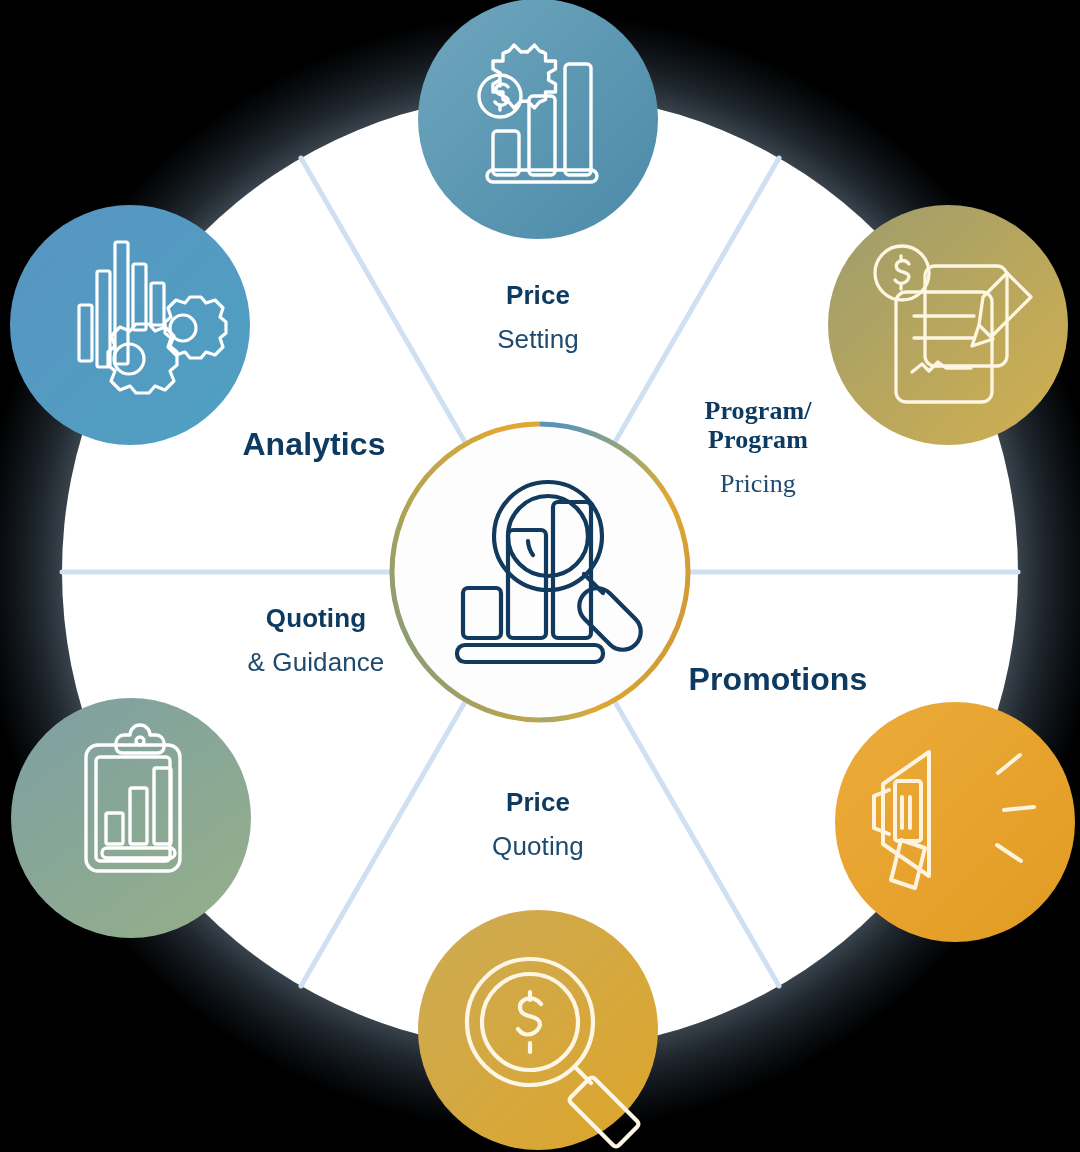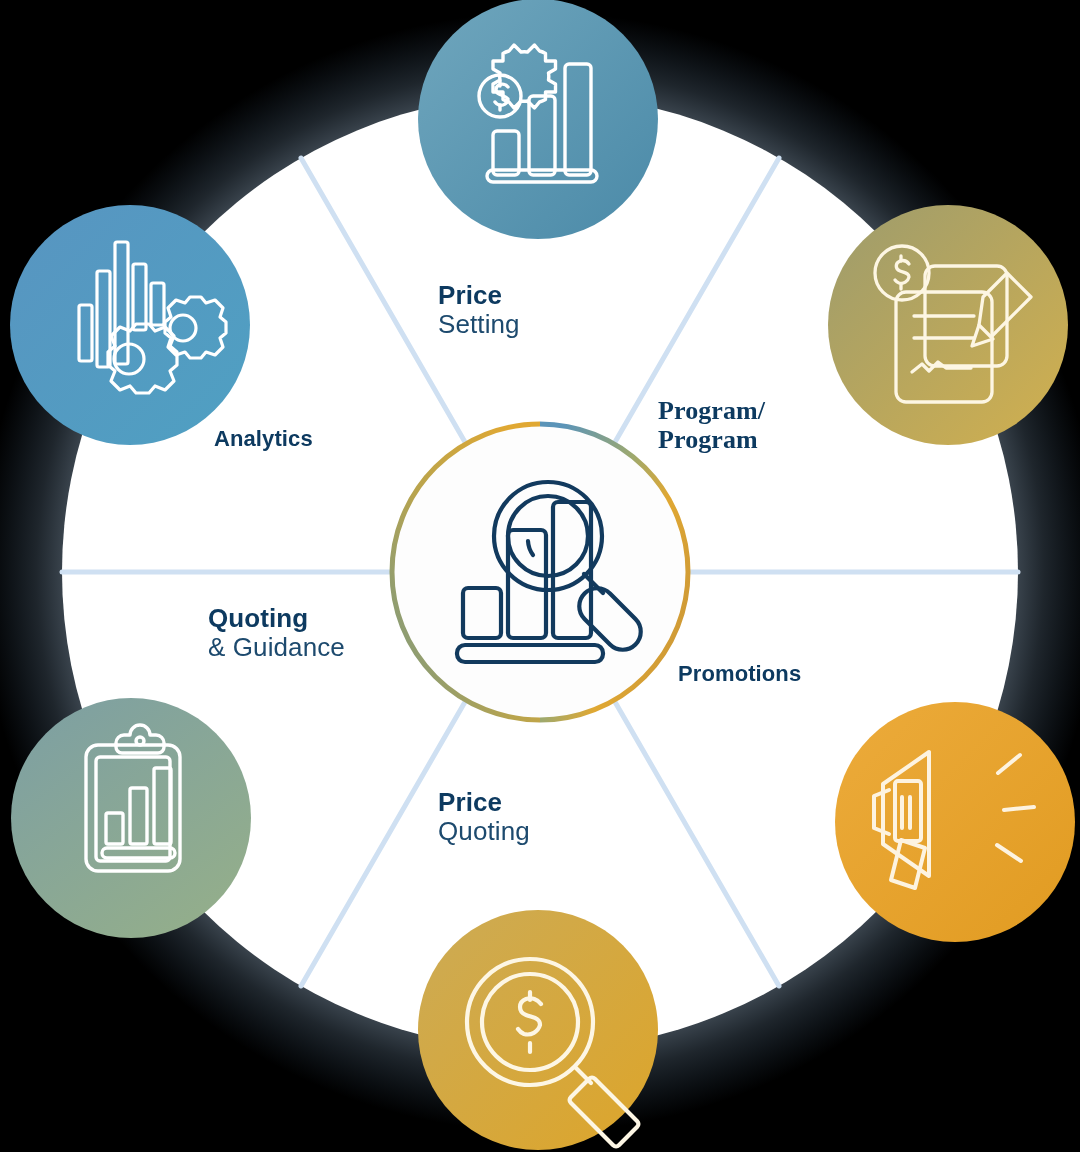--- a/index.html
+++ b/index.html
@@ -6,30 +6,30 @@
   body{
     width:1080px;height:1152px;overflow:hidden;position:relative;
     font-family:"Liberation Sans","DejaVu Sans",sans-serif;
   }
   #stage{position:absolute;inset:0;width:1080px;height:1152px;}
   svg#scene{position:absolute;left:0;top:0;width:1080px;height:1152px;display:block;}
 
   
   .label{
     position:absolute;
-    text-align:left;
+    text-align:center;
     color:#103a5d;
     line-height:1.12;
     letter-spacing:.1px;
     white-space:nowrap;
     pointer-events:none;
   }
   .label .b{font-weight:700;display:block;font-size:26px;color:#0d3a60;}
-  .label .r{font-weight:400;display:block;font-size:26px;color:#1d4a6e;}
-  .label.one .b{font-size:22px;}
+  .label .r{font-weight:400;display:block;font-size:26px;color:#1d4a6e;margin-top:15px;}
+  .label.one .b{font-size:32px;}
 
   #lbl-price-setting{left:438px;top:281px;width:200px;}
   #lbl-program{left:658px;top:396px;width:200px;font-family:Liberation Serif, serif;}
   #lbl-promotions{left:678px;top:662px;width:200px;}
   #lbl-price-inquiry{left:438px;top:788px;width:200px;}
   #lbl-quoting{left:208px;top:604px;width:216px;}
   #lbl-analytics{left:214px;top:427px;width:200px;}
 </style>
 </head>
 <body>
@@ -213,20 +213,21 @@
   </svg>
 
   <div class="label" id="lbl-price-setting">
     <span class="b">Price</span>
     <span class="r">Setting</span>
   </div>
 
   <div class="label" id="lbl-program">
     <span class="b">Program/</span>
     <span class="b">Program</span>
+    <span class="r">Pricing</span>
   </div>
 
   <div class="label one" id="lbl-promotions">
     <span class="b">Promotions</span>
   </div>
 
   <div class="label" id="lbl-price-inquiry">
     <span class="b">Price</span>
     <span class="r">Quoting</span>
   </div>

